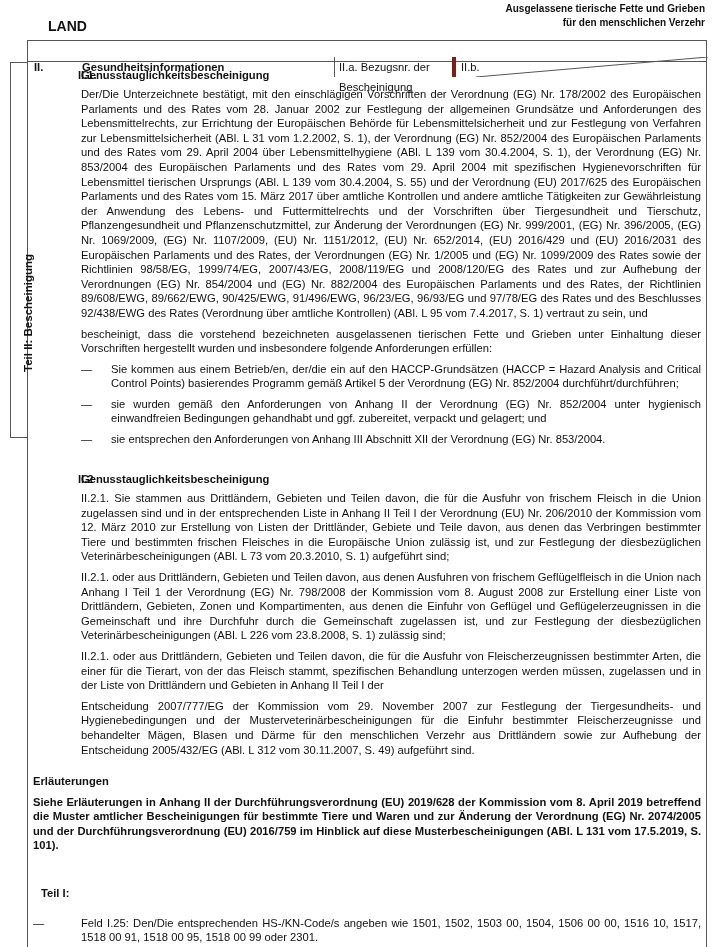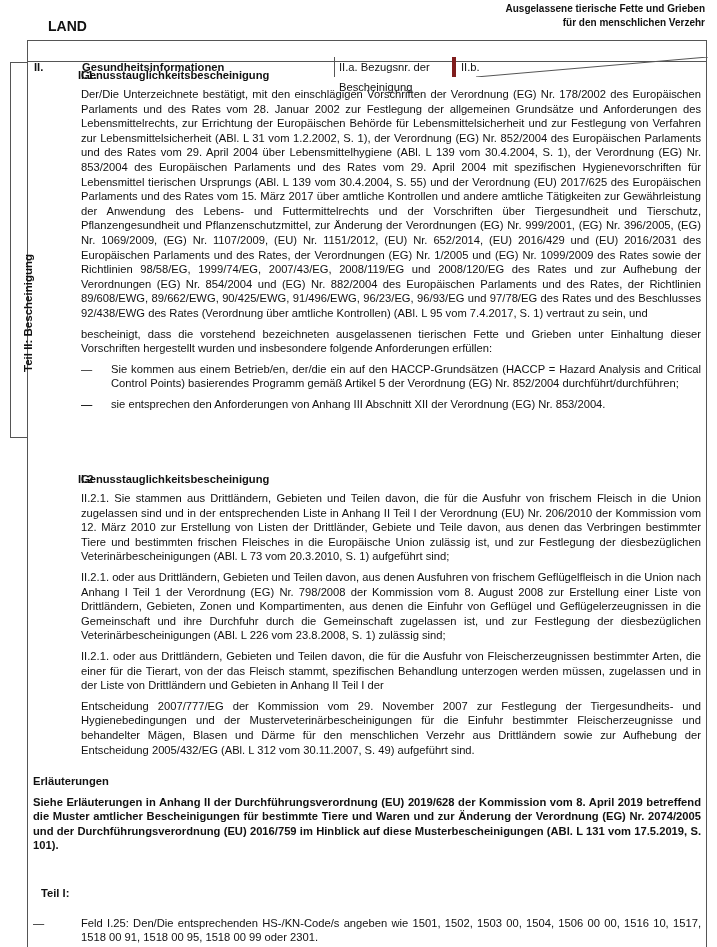--- a/index.html
+++ b/index.html
@@ -70,20 +70,21 @@
 <div class="abs sec-title" style="top:68px;">Genusstauglichkeitsbescheinigung</div>
 <div class="abs para" style="top:87px;">
   <p>Der/Die Unterzeichnete bestätigt, mit den einschlägigen Vorschriften der Verordnung (EG) Nr. 178/2002 des Europäischen Parlaments und des Rates vom 28. Januar 2002 zur Festlegung der allgemeinen Grundsätze und Anforderungen des Lebensmittelrechts, zur Errichtung der Europäischen Behörde für Lebensmittelsicherheit und zur Festlegung von Verfahren zur Lebensmittelsicherheit (ABl. L 31 vom 1.2.2002, S. 1), der Verordnung (EG) Nr. 852/2004 des Europäischen Parlaments und des Rates vom 29. April 2004 über Lebensmittelhygiene (ABl. L 139 vom 30.4.2004, S. 1), der Verordnung (EG) Nr. 853/2004 des Europäischen Parlaments und des Rates vom 29. April 2004 mit spezifischen Hygienevorschriften für Lebensmittel tierischen Ursprungs (ABl. L 139 vom 30.4.2004, S. 55) und der Verordnung (EU) 2017/625 des Europäischen Parlaments und des Rates vom 15. März 2017 über amtliche Kontrollen und andere amtliche Tätigkeiten zur Gewährleistung der Anwendung des Lebens- und Futtermittelrechts und der Vorschriften über Tiergesundheit und Tierschutz, Pflanzengesundheit und Pflanzenschutzmittel, zur Änderung der Verordnungen (EG) Nr. 999/2001, (EG) Nr. 396/2005, (EG) Nr. 1069/2009, (EG) Nr. 1107/2009, (EU) Nr. 1151/2012, (EU) Nr. 652/2014, (EU) 2016/429 und (EU) 2016/2031 des Europäischen Parlaments und des Rates, der Verordnungen (EG) Nr. 1/2005 und (EG) Nr. 1099/2009 des Rates sowie der Richtlinien 98/58/EG, 1999/74/EG, 2007/43/EG, 2008/119/EG und 2008/120/EG des Rates und zur Aufhebung der Verordnungen (EG) Nr. 854/2004 und (EG) Nr. 882/2004 des Europäischen Parlaments und des Rates, der Richtlinien 89/608/EWG, 89/662/EWG, 90/425/EWG, 91/496/EWG, 96/23/EG, 96/93/EG und 97/78/EG des Rates und des Beschlusses 92/438/EWG des Rates (Verordnung über amtliche Kontrollen) (ABl. L 95 vom 7.4.2017, S. 1) vertraut zu sein, und</p>
   <p>bescheinigt, dass die vorstehend bezeichneten ausgelassenen tierischen Fette und Grieben unter Einhaltung dieser Vorschriften hergestellt wurden und insbesondere folgende Anforderungen erfüllen:</p>
   <div class="bitem">
     <span class="dash">—</span>
     <span>Sie kommen aus einem Betrieb/en, der/die ein auf den HACCP-Grundsätzen (HACCP = Hazard Analysis and Critical Control Points) basierendes Programm gemäß Artikel 5 der Verordnung (EG) Nr. 852/2004 durchführt/durchführen;</span>
   </div>
   <div class="bitem">
     <span class="dash">—</span>
+    <span>sie wurden gemäß den Anforderungen von Anhang II der Verordnung (EG) Nr. 852/2004 unter hygienisch einwandfreien Bedingungen gehandhabt und ggf. zubereitet, verpackt und gelagert; und</span>
   </div>
   <div class="bitem">
     <span class="dash">—</span>
     <span>sie entsprechen den Anforderungen von Anhang III Abschnitt XII der Verordnung (EG) Nr. 853/2004.</span>
   </div>
 </div>
 
 <div class="abs sec-num" style="top:472px;">II.2</div>
 <div class="abs sec-title" style="top:472px;">Genusstauglichkeitsbescheinigung</div>
 <div class="abs para" style="top:491px;">

